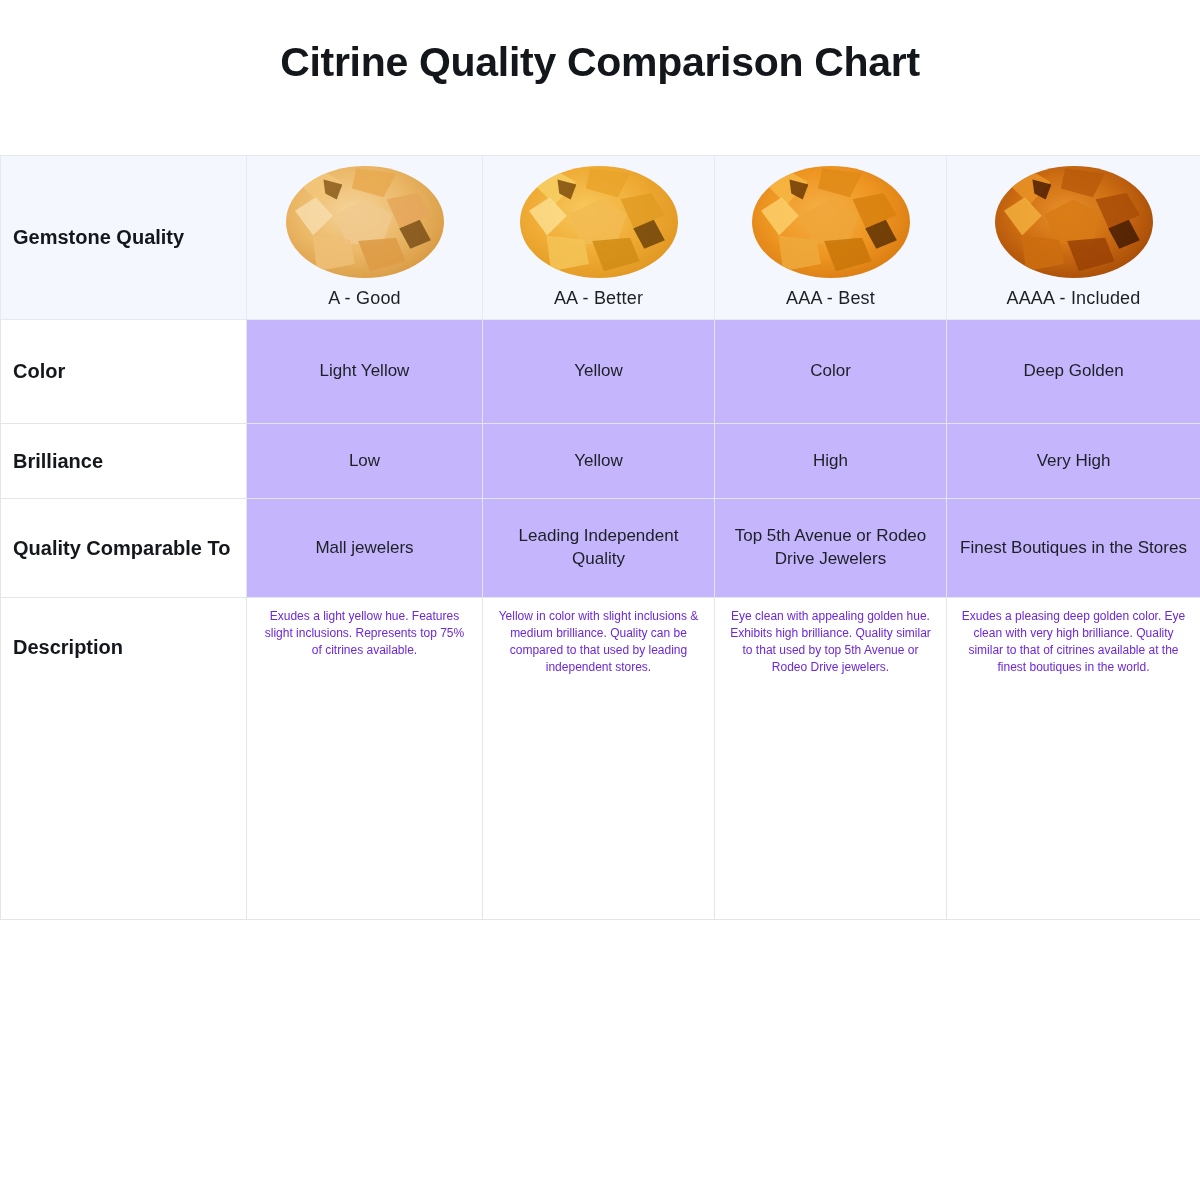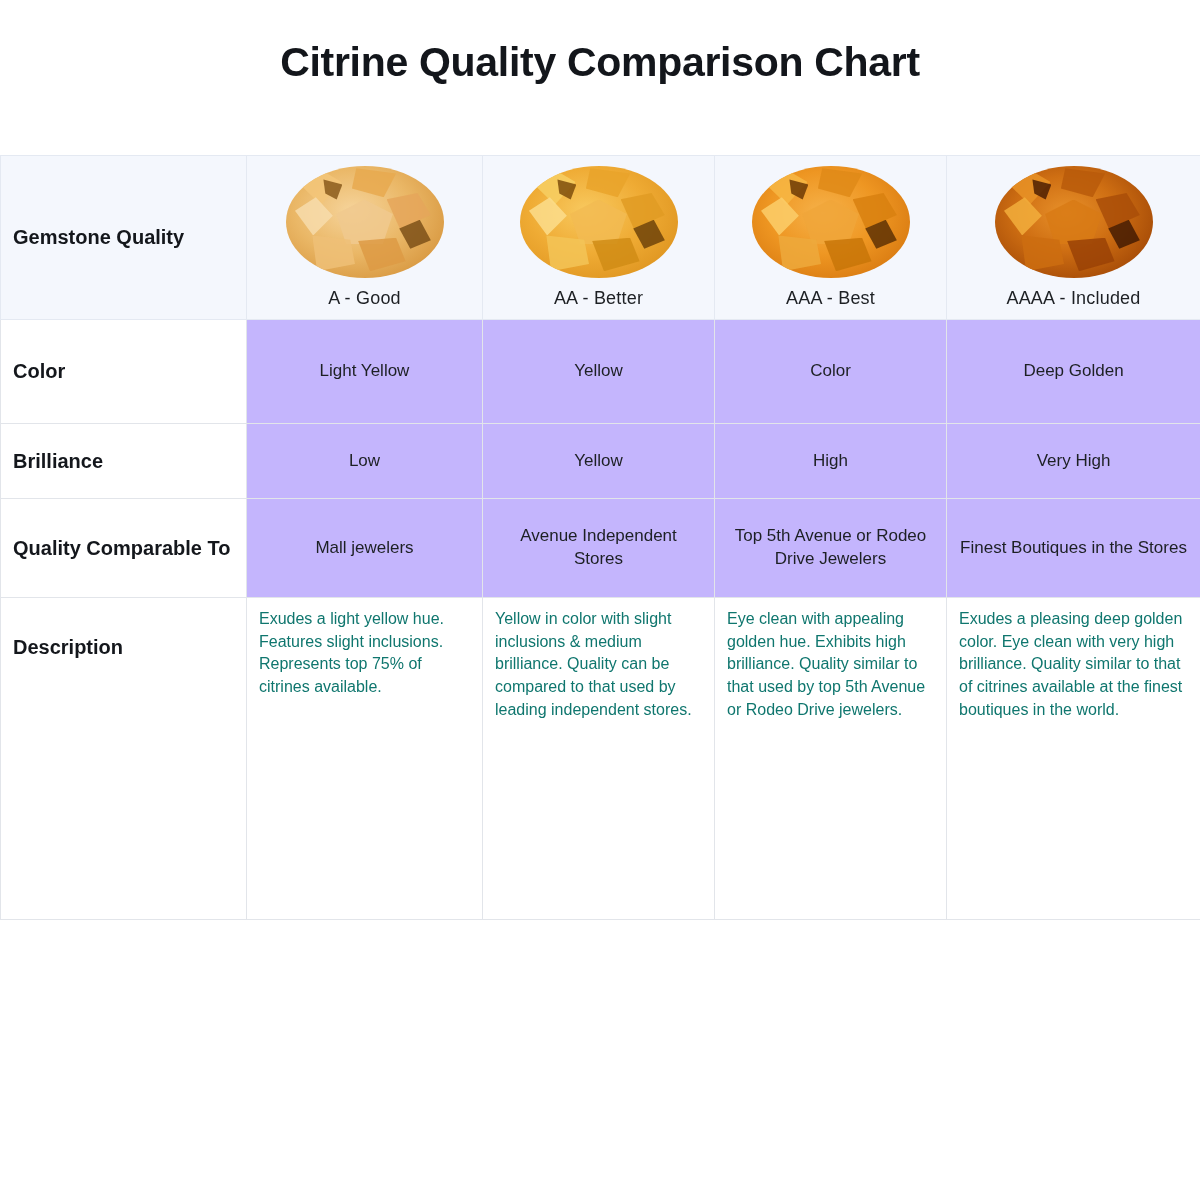--- a/index.html
+++ b/index.html
@@ -141,24 +141,25 @@
   .g3 .f7{background:#c87508}.g3 .f8{background:#6d3a05}.g3 .f9{background:#5e3104}
 
   .g4 .f1{background:#e99327}.g4 .f2{background:#b85a0b}.g4 .f3{background:#f2ae3c}
   .g4 .f4{background:#d87a15}.g4 .f5{background:#a94e08}.g4 .f6{background:#cd6d10}
   .g4 .f7{background:#9a4206}.g4 .f8{background:#4e1f02}.g4 .f9{background:#441b02}
 
   
   tr.desc-row td { vertical-align: top; }
   tr.desc-row .rowlabel { padding-top: 36px; }
   .desc {
-    font-size: 16px;
+    text-align: center;
+    font-size: 12px;
     line-height: 1.42;
     padding: 22px 16px 10px;
-    color: #0f766e;
+    color: #6d28d9;
   }
 </style>
 </head>
 <body>
 
 <div id="page">
 
   <div class="title-wrap">
     <h1 class="title">Citrine Quality Comparison Chart</h1>
   </div>
@@ -259,21 +260,21 @@
         <td class="cell">Low</td>
         <td class="cell">Yellow</td>
         <td class="cell">High</td>
         <td class="cell">Very High</td>
       </tr>
 
 
       <tr class="shaded" style="height:99px">
         <td class="rowlabel">Quality Comparable To</td>
         <td class="cell">Mall jewelers</td>
-        <td class="cell">Avenue Independent Stores</td>
+        <td class="cell">Leading Independent Quality</td>
         <td class="cell">Top 5th Avenue or Rodeo Drive Jewelers</td>
         <td class="cell">Finest Boutiques in the Stores</td>
       </tr>
 
       <tr class="desc-row" style="height:322px">
         <td class="rowlabel">Description</td>
         <td class="desc">Exudes a light yellow hue. Features slight inclusions. Represents top 75% of citrines available.</td>
         <td class="desc">Yellow in color with slight inclusions &amp; medium brilliance. Quality can be compared to that used by leading independent stores.</td>
         <td class="desc">Eye clean with appealing golden hue. Exhibits high brilliance. Quality similar to that used by top 5th Avenue or Rodeo Drive jewelers.</td>
         <td class="desc">Exudes a pleasing deep golden color. Eye clean with very high brilliance. Quality similar to that of citrines available at the finest boutiques in the world.</td>

